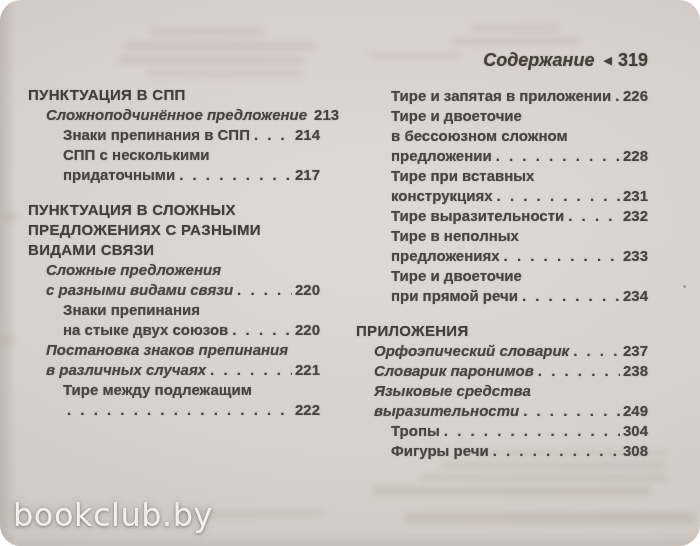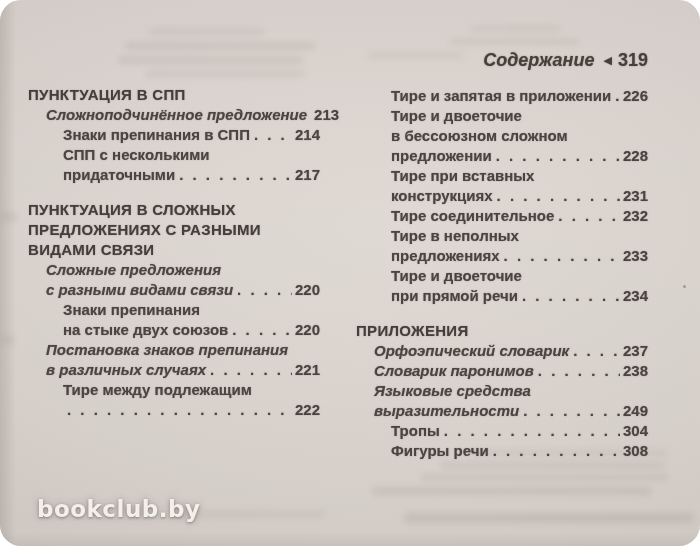--- a/index.html
+++ b/index.html
@@ -95,26 +95,25 @@
     font-style: normal;
     min-width: 0;
   }
   .pg { white-space: nowrap; font-style: normal; }
 
   
   .watermark {
     position: absolute;
     left: 13px; top: 496px;
     font-family: "DejaVu Sans", sans-serif;
-    font-size: 23px;
-    font-weight: bold;
+    font-size: 32px;
+    font-weight: normal;
     letter-spacing: 0.5px;
     color: #f3f0ec;
     text-shadow: 0 1px 3px rgba(100,90,84,0.65), 0 0 7px rgba(110,100,92,0.35);
-    margin-left: 24px;
   }
 </style>
 </head>
 <body>
 
 <div class="photo">
   <div class="tint"></div>
   <div class="edge-left"></div>
   <div class="edge-bottom"></div>
 
@@ -248,21 +247,21 @@
           <span class="txt">Тире при вставных</span>
         </div>
         <div class="line">
           <span class="txt">конструкциях</span>
           <span class="lead">. . . . . . . . . . . . . . . . . . . . . . . . . . . . . . . . . . . . . . . .</span>
           <span class="pg">231</span>
         </div>
       </div>
       <div class="entry plain">
         <div class="line">
-          <span class="txt">Тире соединительное</span>
+          <span class="txt">Тире выразительности</span>
           <span class="lead">. . . . . . . . . . . . . . . . . . . . . . . . . . . . . . . . . . . . . . . .</span>
           <span class="pg">232</span>
         </div>
       </div>
       <div class="entry plain">
         <div class="line">
           <span class="txt">Тире в неполных</span>
         </div>
         <div class="line">
           <span class="txt">предложениях</span>

